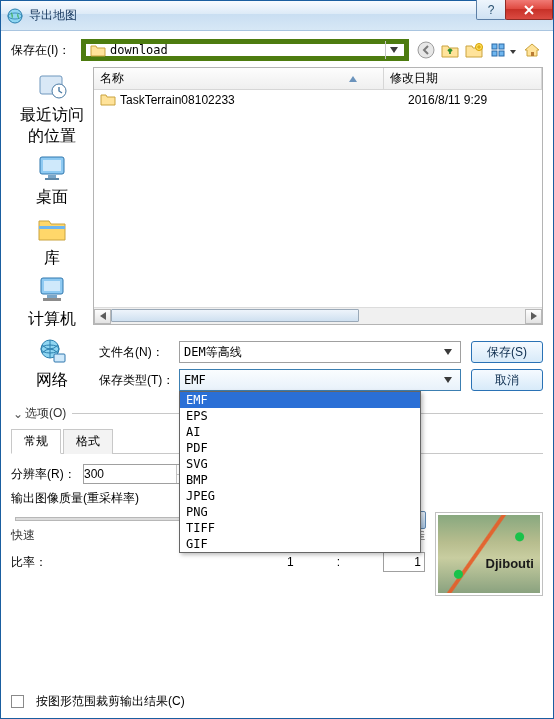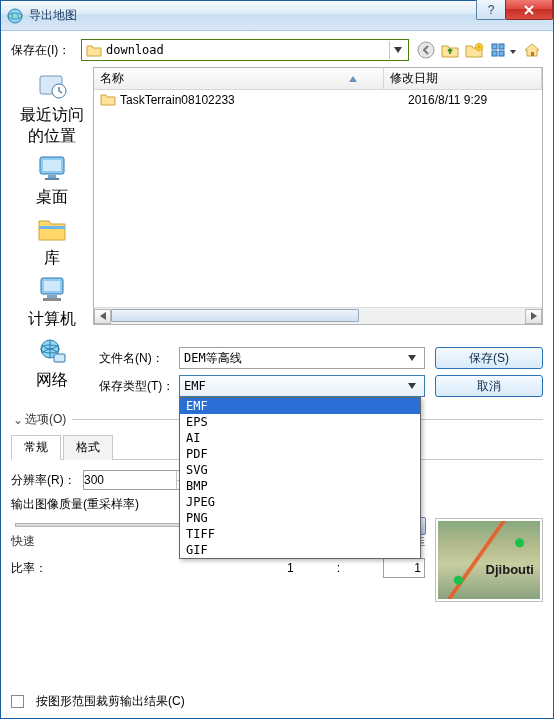--- a/index.html
+++ b/index.html
@@ -56,21 +56,21 @@
     display: flex; flex-direction: column;
     overflow: hidden;
   }
 
   
   .row { display: flex; align-items: center; margin-bottom: 6px; }
   .label { min-width: 70px; }
   .combo {
     flex: 1;
     height: 22px;
-    border: 1px solid #4d7c0f;
+    border: 5px solid #4d7c0f;
     background: #fff;
     display: flex; align-items: center;
     padding: 0 2px 0 4px;
   }
   .combo .fld-icon { width: 16px; height: 16px; margin-right: 4px; display:inline-flex; align-items:center; justify-content:center; }
   .combo .text { flex: 1; }
   .combo .drop {
     width: 17px; height: 18px;
     border-left: 1px solid #c4c4c4;
     display: flex; align-items: center; justify-content: center;
@@ -142,33 +142,33 @@
   }
   .hscroll .track { flex:1; position:relative; height:15px; }
   .hscroll .thumb {
     position:absolute; left:0; top:0; height:13px; width:60%;
     border:1px solid #9aa9b8;
     background: linear-gradient(to bottom,#eef4fb,#cfe0f0);
     border-radius:1px;
   }
 
   
-  .form-rows { margin-top: 22px; padding-left: 88px; }
+  .form-rows { margin-top: 16px; padding-left: 88px; }
   .frow2 { display:flex; align-items:center; margin-bottom:6px; position:relative; }
   .frow2 .flabel { width: 80px; }
   .tinput {
     flex: 1; height: 22px;
     border: 1px solid #a0a0a0; background: #fff;
     padding: 0 4px; display:flex; align-items:center;
     margin-right: 10px;
   }
   .tinput.sel .text { flex:1; }
   .tinput.sel .drop { width:17px; display:flex; align-items:center; justify-content:center; }
   .btn {
-    width: 108px; height: 22px;
+    width: 72px; height: 22px;
     border: 1px solid #2a72b5;
     border-radius: 3px;
     background: linear-gradient(to bottom,#f5faff,#d7eaf9);
     display:flex; align-items:center; justify-content:center;
     color:#0a2b4d;
   }
 
   
   .dropdown {
     position: absolute;

